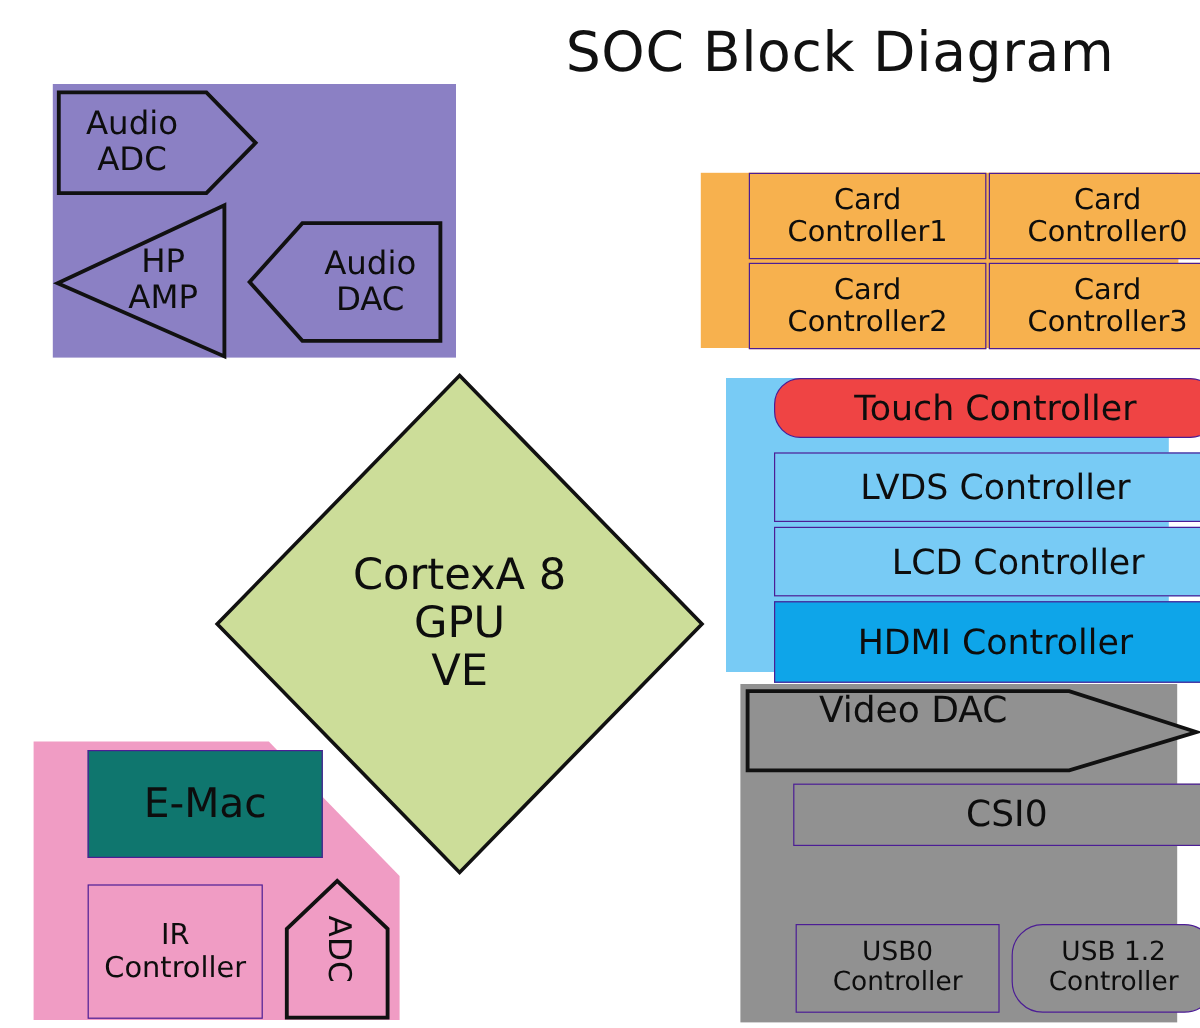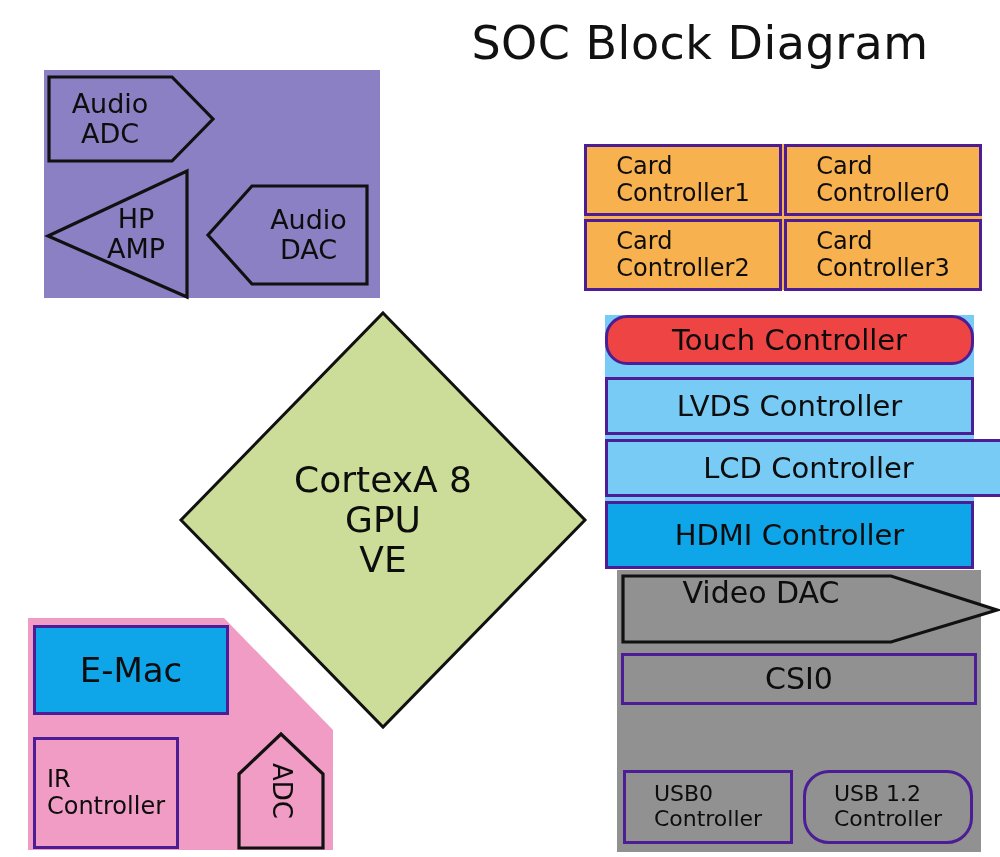--- a/index.html
+++ b/index.html
@@ -44,28 +44,30 @@
     color: #0d0d0d;
     text-align: center;
     pointer-events: none;
     line-height: 1.12;
     white-space: pre-line;
   }
 
   
   .block {
     position: absolute;
-    border: 3px solid #4c1d95;
+    border: 1px solid #4c1d95;
     box-sizing: border-box;
     display: flex;
     align-items: center;
     justify-content: center;
+    text-align: center;
     color: #0d0d0d;
     line-height: 1.12;
     white-space: pre-line;
+    margin-left: 40px;
   }
 
   .container-plain {
     position: absolute;
     box-sizing: border-box;
   }
 </style>
 </head>
 <body>
 
@@ -103,21 +105,21 @@
 DAC</div>
   </div>
 
   <div class="shape-wrap" style="left:28px; top:618px;">
     <svg width="310" height="232" viewBox="0 0 310 232">
       <polygon points="0,0 196,0 305,112 305,232 0,232" fill="#f09cc4"></polygon>
     </svg>
   </div>
 
   <div class="block" style="left:33px; top:625px; width:196px; height:90px;
-              background:#0ea5e9; font-size:34px;">E-Mac</div>
+              background:#0f766e; font-size:34px;">E-Mac</div>
 
   <div class="block" style="left:33px; top:737px; width:146px; height:112px;
               background:#f09cc4; font-size:24px;">IR
 Controller</div>
 
   <div class="shape-wrap" style="left:236px; top:731px;">
     <svg width="90" height="120" viewBox="0 0 90 120">
       <polygon points="3,43 45,3 87,43 87,117 3,117" fill="#f09cc4" stroke="#111111" stroke-width="3.2" stroke-linejoin="miter"></polygon>
     </svg>
     <div class="shape-label" style="left:-5px; top:32px; width:100px; height:56px; font-size:26px;

